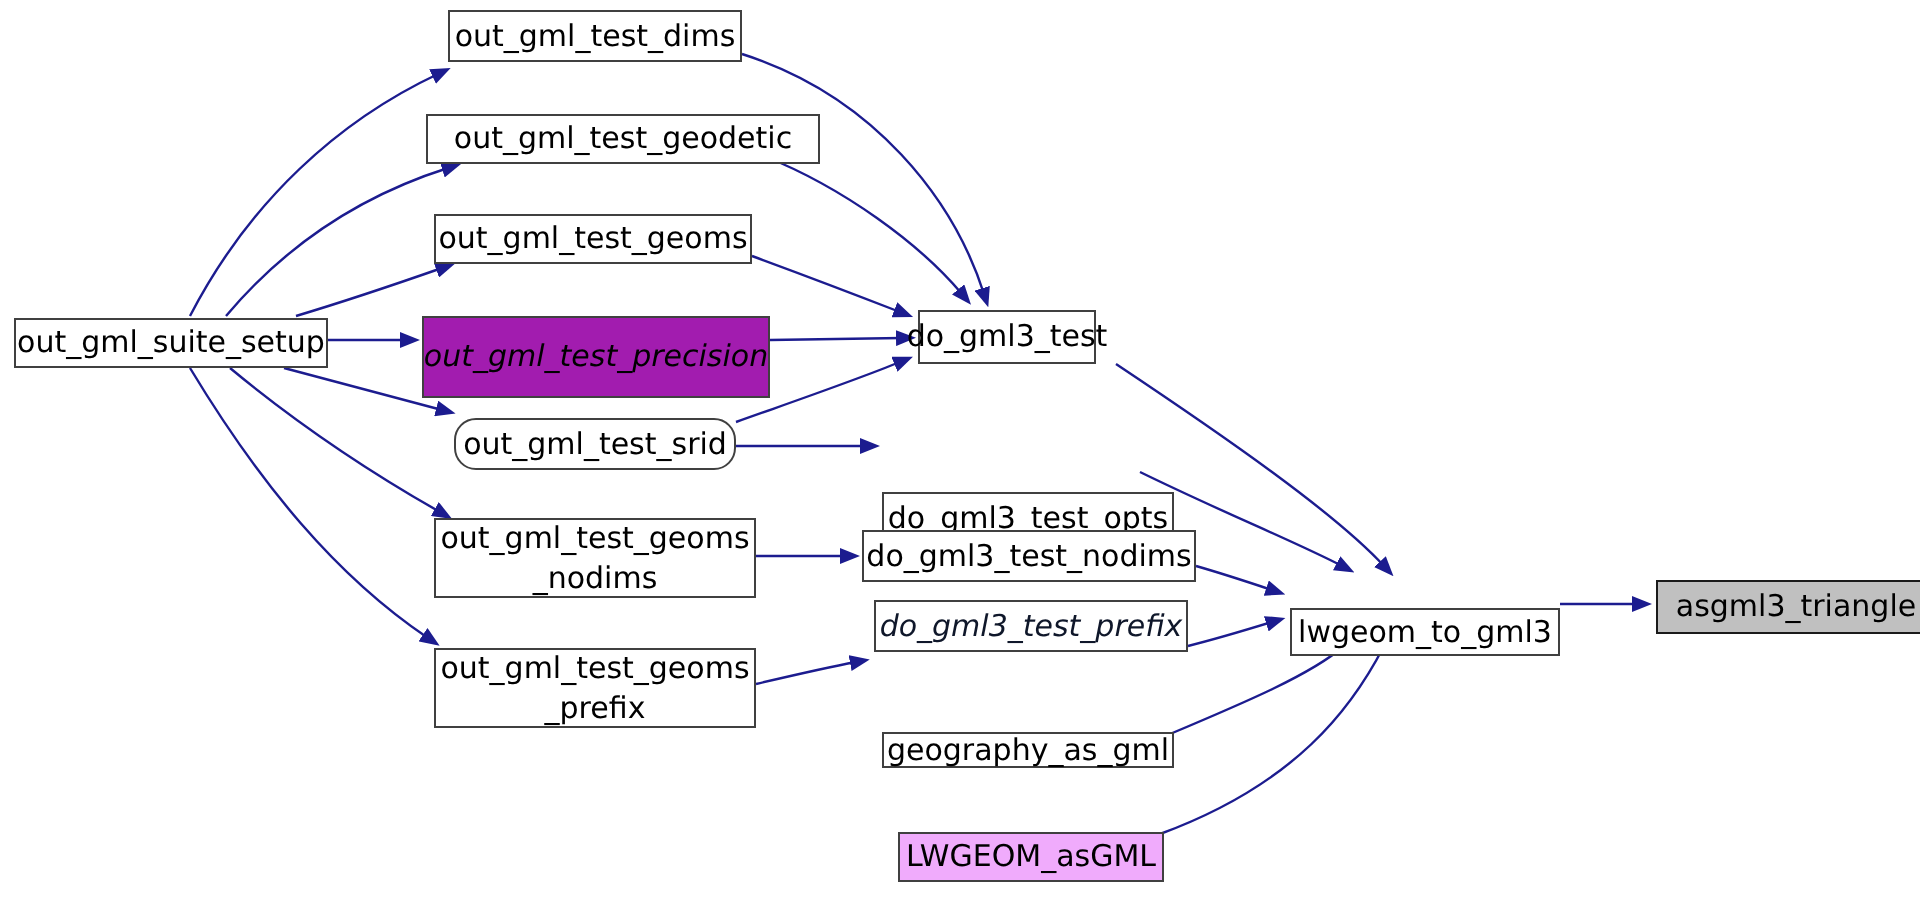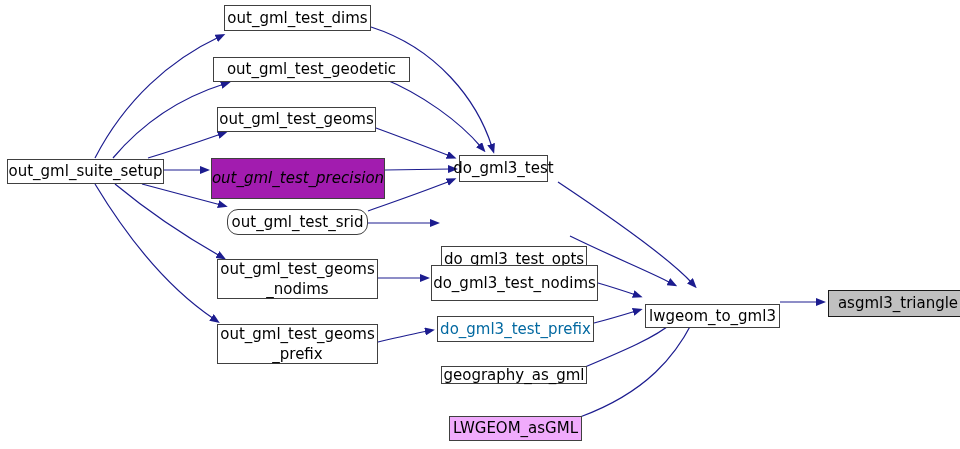--- a/index.html
+++ b/index.html
@@ -75,20 +75,20 @@
       <div class="node" style="left: 213px; top: 57px; width: 197px; height: 25px; background: rgb(255, 255, 255); border-color: rgb(64, 64, 64); color: rgb(0, 0, 0);">out_gml_test_geodetic</div>
       <div class="node" style="left: 217px; top: 107px; width: 159px; height: 25px; background: rgb(255, 255, 255); border-color: rgb(64, 64, 64); color: rgb(0, 0, 0);">out_gml_test_geoms</div>
       <div class="node" style="left: 211px; top: 158px; width: 174px; height: 41px; background: #a21caf; border-color: rgb(64, 64, 64); color: rgb(0, 0, 0); font-style: italic;">out_gml_test_precision</div>
       <div class="node" style="left: 227px; top: 209px; width: 141px; height: 26px; background: rgb(255, 255, 255); border-color: rgb(64, 64, 64); color: rgb(0, 0, 0); border-radius: 11px;">out_gml_test_srid</div>
       <div class="node" style="left: 217px; top: 259px; width: 161px; height: 40px; background: rgb(255, 255, 255); border-color: rgb(64, 64, 64); color: rgb(0, 0, 0);">out_gml_test_geoms
 _nodims</div>
       <div class="node" style="left: 217px; top: 324px; width: 161px; height: 40px; background: rgb(255, 255, 255); border-color: rgb(64, 64, 64); color: rgb(0, 0, 0);">out_gml_test_geoms
 _prefix</div>
       <div class="node" style="left: 459px; top: 155px; width: 89px; height: 27px; background: rgb(255, 255, 255); border-color: rgb(64, 64, 64); color: rgb(0, 0, 0);">do_gml3_test</div>
       <div class="node" style="left: 441px; top: 210px; width: 146px; height: 26px; background: rgb(255, 255, 255); border-color: rgb(64, 64, 64); color: rgb(0, 0, 0); margin-top: 36px;">do_gml3_test_opts</div>
-      <div class="node" style="left: 431px; top: 265px; width: 167px; height: 36px; background: rgb(255, 255, 255); border-color: rgb(64, 64, 64); color: rgb(0, 0, 0);">do_gml3_test_nodims</div>
-      <div class="node" style="left: 437px; top: 316px; width: 157px; height: 26px; background: rgb(255, 255, 255); border-color: rgb(64, 64, 64); color: #0369a1;">do_gml3_test_prefix</div>
+      <div class="node" style="left: 431px; top: 265px; width: 167px; height: 26px; background: rgb(255, 255, 255); border-color: rgb(64, 64, 64); color: rgb(0, 0, 0);">do_gml3_test_nodims</div>
+      <div class="node" style="left: 437px; top: 300px; width: 157px; height: 26px; background: rgb(255, 255, 255); border-color: rgb(64, 64, 64); color: #0f172a; font-style: italic;">do_gml3_test_prefix</div>
       <div class="node" style="left: 441px; top: 366px; width: 146px; height: 18px; background: rgb(255, 255, 255); border-color: rgb(64, 64, 64); color: rgb(0, 0, 0);">geography_as_gml</div>
       <div class="node" style="left: 449px; top: 416px; width: 133px; height: 25px; background: #f0abfc; border-color: rgb(64, 64, 64); color: rgb(0, 0, 0);">LWGEOM_asGML</div>
       <div class="node" style="left: 645px; top: 304px; width: 135px; height: 24px; background: rgb(255, 255, 255); border-color: rgb(64, 64, 64); color: rgb(0, 0, 0);">lwgeom_to_gml3</div>
       <div class="node highlighted" style="left: 828px; top: 290px; width: 140px; height: 27px; background: rgb(192, 192, 192); color: rgb(0, 0, 0);">asgml3_triangle</div>
     </div>
 </div>
 
 </body></html>

